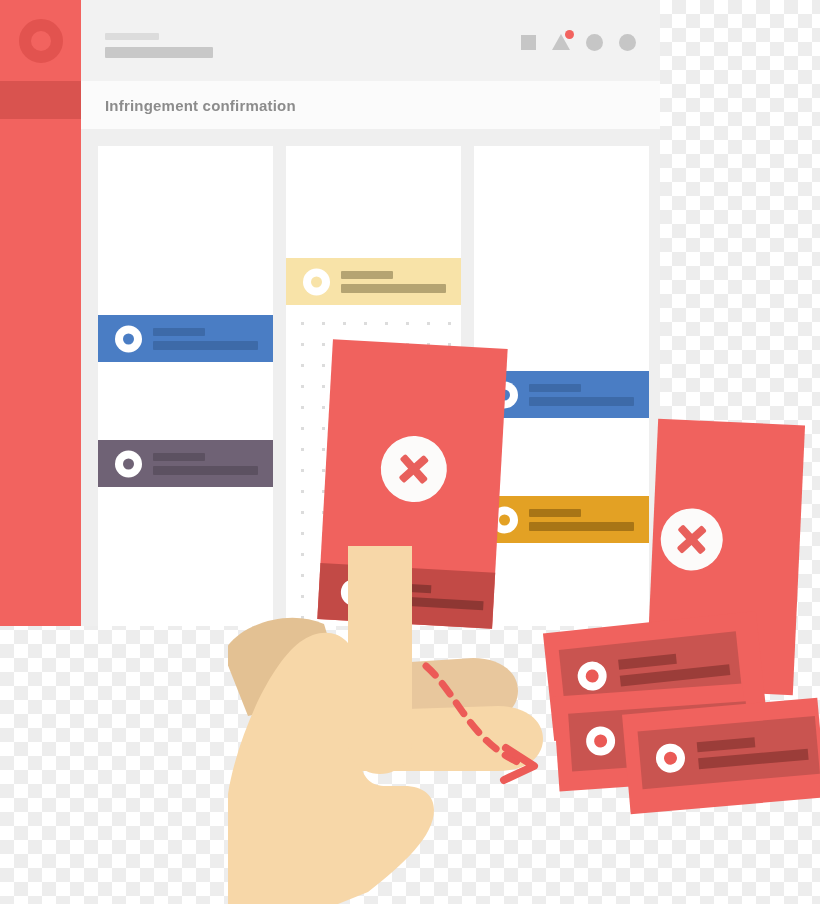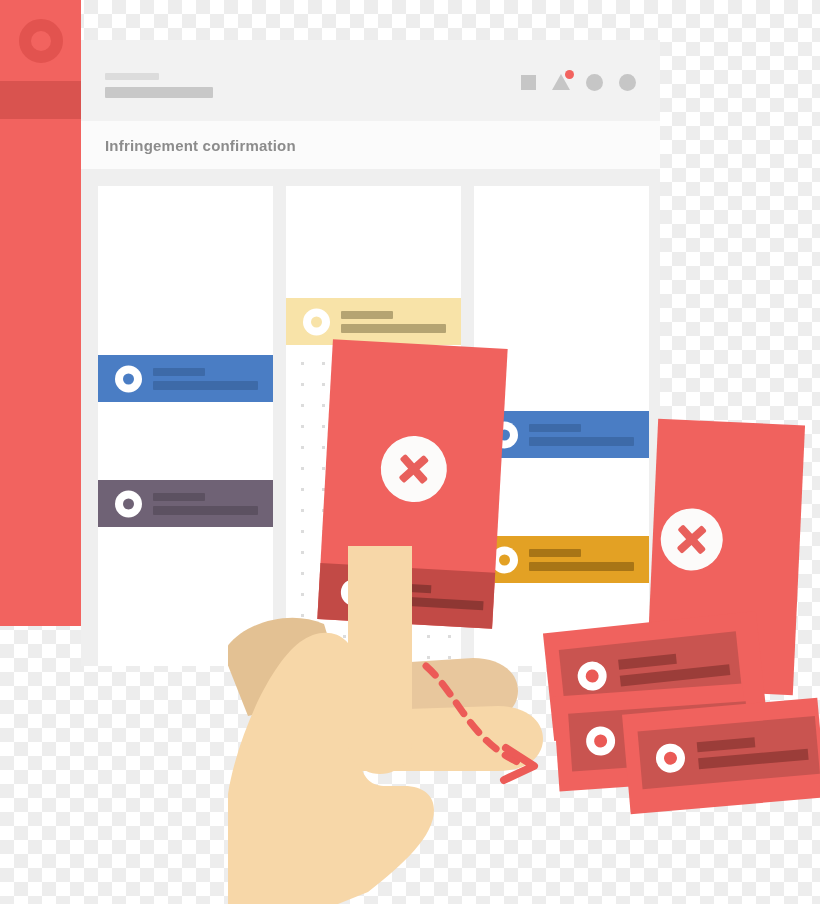--- a/index.html
+++ b/index.html
@@ -17,21 +17,21 @@
   .app-window{position:absolute;left:0;top:0;width:660px;height:626px;}
 
   .sidebar{position:absolute;left:0;top:0;width:81px;height:626px;background:#f2635f;}
   .sidebar-logo{position:absolute;left:19px;top:19px;width:44px;height:44px;}
   .sidebar-logo .ring{
     position:absolute;left:0;top:0;width:44px;height:44px;border-radius:50%;
     border:12px solid #e2534f;box-sizing:border-box;
   }
   .sidebar-active{position:absolute;left:0;top:81px;width:81px;height:38px;background:#d9534f;}
 
-  .content{position:absolute;left:81px;top:0;width:579px;height:626px;background:#efefef;margin-top:40px;}
+  .content{position:absolute;left:81px;top:0;width:579px;height:626px;background:#efefef;}
 
   .topbar{position:absolute;left:0;top:0;width:579px;height:81px;background:#f2f2f2;}
   .tb-line{position:absolute;background:#d3d3d3;border-radius:1px;}
   .tb-line.a{left:24px;top:33px;width:54px;height:7px;background:#dcdcdc;}
   .tb-line.b{left:24px;top:47px;width:108px;height:11px;background:#c8c8c8;}
 
   .tb-icons{position:absolute;right:24px;top:33px;height:18px;display:flex;align-items:center;gap:16px;}
   .ic-square{width:15px;height:15px;background:#c6c6c6;}
   .ic-tri{position:relative;width:0;height:0;border-left:9px solid transparent;border-right:9px solid transparent;border-bottom:16px solid #c6c6c6;}
   .ic-tri .dot{position:absolute;left:4px;top:-4px;width:9px;height:9px;border-radius:50%;background:#f2635f;}

